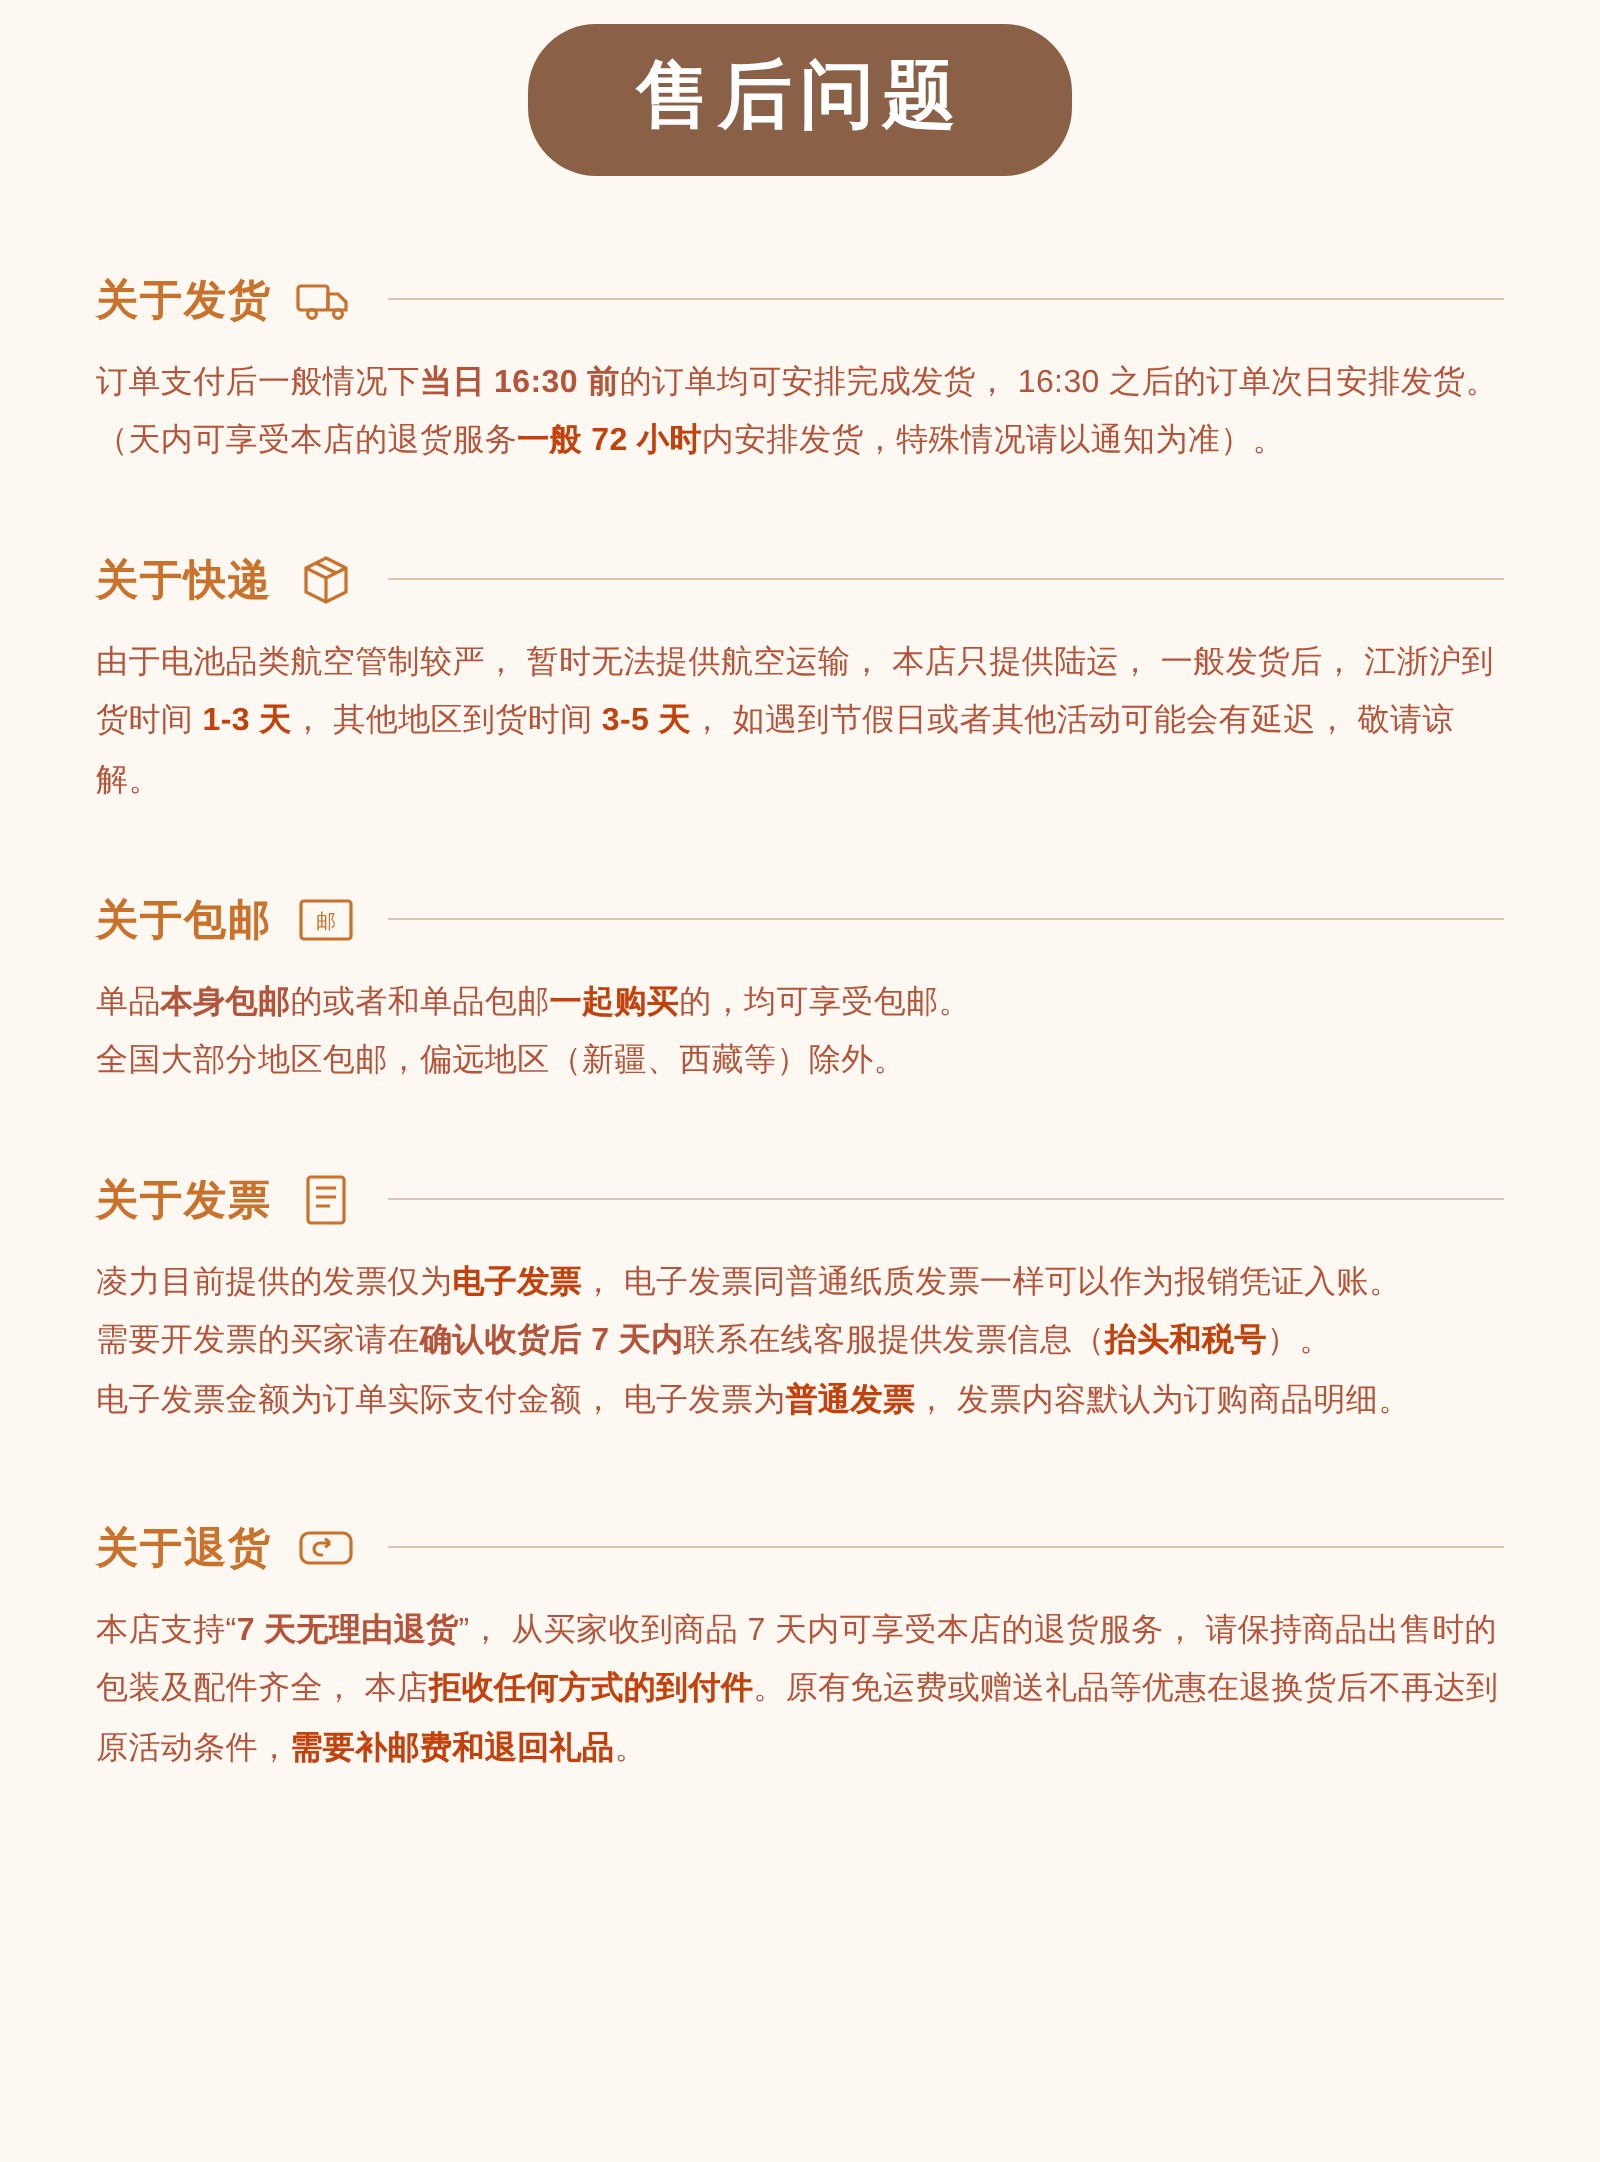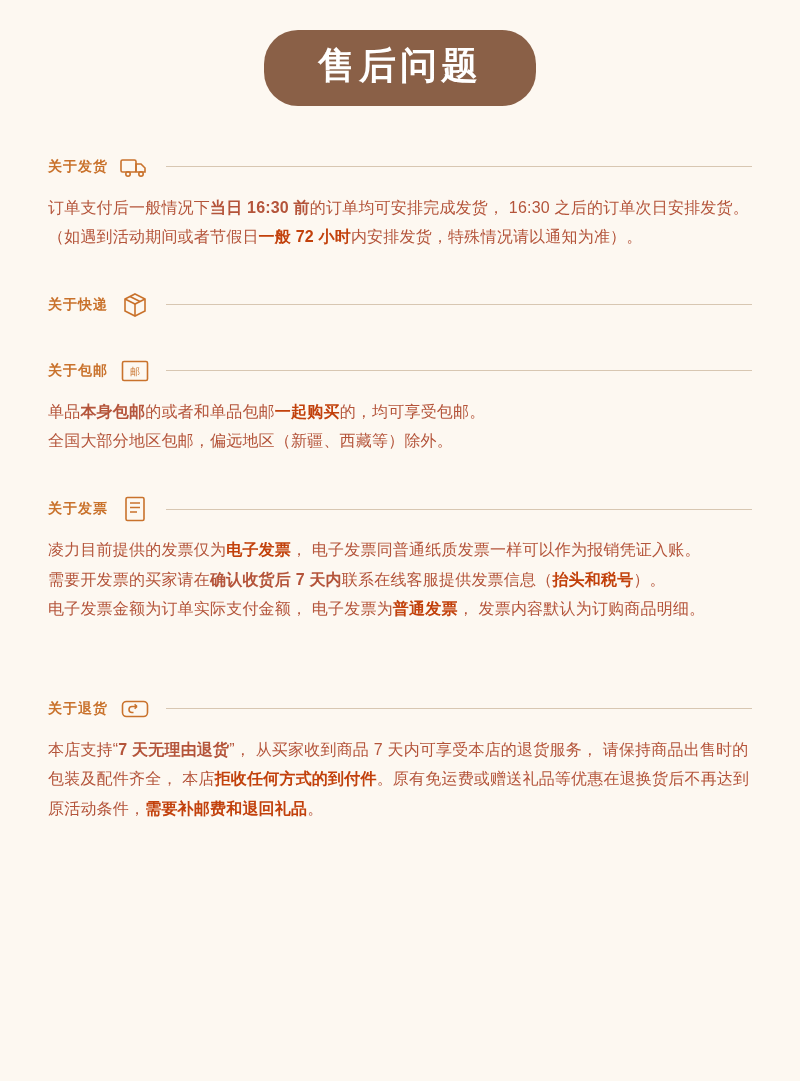--- a/index.html
+++ b/index.html
@@ -20,21 +20,21 @@
     min-height: 1081px;
     box-sizing: border-box;
     padding: 0 48px 30px 48px;
     background: #fdf8f1;
   }
 
   
   .header {
     display: flex;
     justify-content: center;
-    padding-top: 30px;
+    padding-top: 12px;
   }
   .header-pill {
     background: #8a6047;
     color: #ffffff;
     border-radius: 34px;
     padding: 16px 54px 19px 54px;
     font-size: 37px;
     font-weight: bold;
     letter-spacing: 4px;
     line-height: 1.1;
@@ -46,21 +46,21 @@
   }
   .section.first { margin-top: 48px; }
 
   .sec-head {
     display: flex;
     align-items: center;
     gap: 12px;
     margin-bottom: 13px;
   }
   .sec-title {
-    font-size: 14px;
+    font-size: 21px;
     font-weight: bold;
     color: #c9722c;
     letter-spacing: 1px;
     white-space: nowrap;
   }
   .sec-icon {
     width: 30px;
     height: 26px;
     flex: 0 0 auto;
     display: flex;
@@ -88,21 +88,21 @@
   .em {
     font-weight: bold;
     color: #b4543a;
   }
   .em-red {
     font-weight: bold;
     color: #c2410c;
   }
 
   
-  .section.gap-big { margin-top: 72px; }
+  .section.gap-big { margin-top: 44px; }
 </style>
 </head>
 <body>
 
 <div class="page">
 
   <div class="header">
     <div class="header-pill">售后问题</div>
   </div>
 
@@ -115,37 +115,38 @@
               <rect x="1" y="4" width="15" height="12" rx="1.5"></rect>
               <path d="M16 8h5l4 4v4h-9z"></path>
               <circle cx="8" cy="18" r="2.2" fill="none"></circle>
               <circle cx="21" cy="18" r="2.2" fill="none"></circle>
             </svg>
           </div>
           <div class="sec-rule"></div>
         </div>
         <div class="sec-body">
           <p><span>订单支付后一般情况下</span><span class="em">当日 16:30 前</span><span>的订单均可安排完成发货， 16:30 之后的订单次日安排发货。</span></p>
-          <p><span>（如遇到活动期间或者节假日</span><span class="em-red">一般 72 小时</span><span>内安排发货，特殊情况请以通知为准）。</span></p>
+          <p><span>（天内可享受本店的退货服务</span><span class="em-red">一般 72 小时</span><span>内安排发货，特殊情况请以通知为准）。</span></p>
         </div>
       </div>
       <div class="section">
         <div class="sec-head">
           <div class="sec-title">关于快递</div>
           <div class="sec-icon">
             <svg width="26" height="26" viewBox="0 0 26 26" fill="none" stroke="currentColor" stroke-width="1.6">
               <path d="M13 2l10 5v12l-10 5-10-5V7z"></path>
               <path d="M3 7l10 5 10-5"></path>
               <path d="M13 12v12"></path>
               <path d="M8 4.5l10 5"></path>
             </svg>
           </div>
           <div class="sec-rule"></div>
         </div>
         <div class="sec-body">
+          <p><span>由于电池品类航空管制较严， 暂时无法提供航空运输， 本店只提供陆运， 一般发货后， 江浙沪到货时间 </span><span class="em-red">1-3 天</span><span>， 其他地区到货时间 </span><span class="em-red">3-5 天</span><span>， 如遇到节假日或者其他活动可能会有延迟， 敬请谅解。</span></p>
         </div>
       </div>
       <div class="section">
         <div class="sec-head">
           <div class="sec-title">关于包邮</div>
           <div class="sec-icon">
             <svg width="28" height="24" viewBox="0 0 28 24" fill="none" stroke="currentColor" stroke-width="1.6">
               <rect x="1.5" y="2.5" width="25" height="19" rx="1.5"></rect>
               <text x="14" y="16" font-size="10" fill="currentColor" stroke="none" text-anchor="middle" font-family="Liberation Sans, sans-serif">邮</text>
             </svg>

